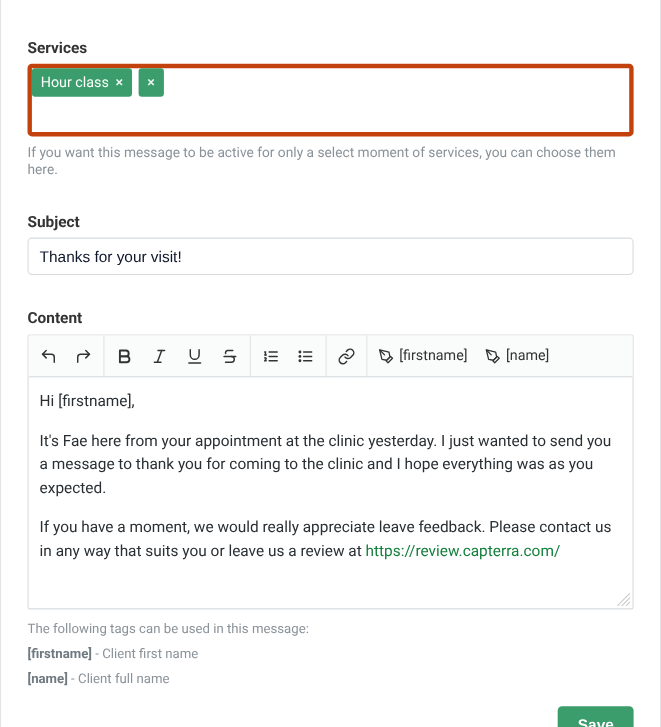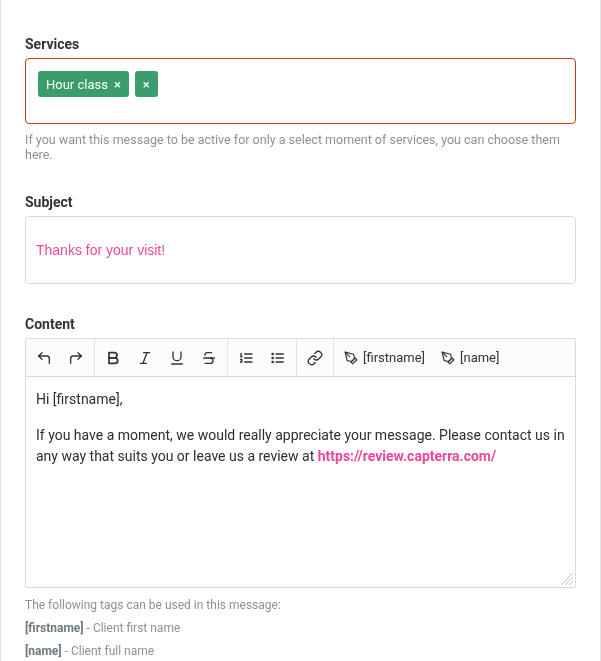--- a/index.html
+++ b/index.html
@@ -18,24 +18,24 @@
     padding: 4px 24px 20px 24px;
     position: relative;
   }
   .field-label {
     font-weight: 700;
     color: #333;
     margin-top: 32px;
     margin-bottom: 6px;
   }
   .tag-input {
-    border: 1px solid #c2410c;
+    border: 4px solid #c2410c;
     border-radius: 4px;
     min-height: 66px;
-    padding: 12px;
+    padding: 0;
     display: flex;
     flex-wrap: wrap;
     gap: 6px;
     align-content: flex-start;
   }
   .tag {
     background: #3a9d6b;
     color: #fff;
     border-radius: 3px;
     padding: 4px 8px;
@@ -53,23 +53,23 @@
   }
   .help {
     color: #8a9299;
     font-size: 12.5px;
     margin-top: 8px;
   }
   .text-input {
     width: 100%;
     border: 1px solid #d7dbde;
     border-radius: 4px;
-    padding: 25px 10px;
-    font-size: 14px;
-    color: #ec4899;
+    padding: 8px 10px;
+    font-size: 14px;
+    color: #0f172a;
     outline: none;
   }
   .editor {
     border: 1px solid #d7dbde;
     border-radius: 2px;
   }
   .toolbar {
     display: flex;
     align-items: stretch;
     border-bottom: 1px solid #d7dbde;
@@ -107,21 +107,21 @@
   .tb-token span { font-size: 13px; }
   .editor-body {
     padding: 12px 10px 0 10px;
     min-height: 210px;
     font-size: 14px;
     line-height: 1.55;
     position: relative;
   }
   .editor-body p { margin: 0 0 14px 0; color: #2a2f33; }
   .editor-body p:last-child { margin-bottom: 0; }
-  .editor-body a { color: #ec4899; text-decoration: none; font-weight: bold; }
+  .editor-body a { color: #15803d; text-decoration: none; }
   .tags-help { color: #8a9299; font-size: 12px; margin-top: 6px; line-height: 1.9; }
   .tags-help b { color: #6f7980; font-weight: 700; }
   .footer {
     display: flex;
     justify-content: flex-end;
     margin-top: 14px;
   }
   .save-btn {
     background: #3a9d6b;
     color: #fff;
@@ -262,21 +262,22 @@
               <path d="M2 2l7.586 7.586"></path>
             </svg>
           <span>[name]</span>
         </div>
       </div>
 
     </div>
 
     <div class="editor-body" contenteditable="true" style="">
       <p>Hi [firstname],</p>
-      <p><span>If you have a moment, we would really appreciate your message. Please contact us in any way that suits you or leave us a review at </span><a href="#">https://review.capterra.com/</a></p>
+      <p>It's Fae here from your appointment at the clinic yesterday. I just wanted to send you a message to thank you for coming to the clinic and I hope everything was as you expected.</p>
+      <p><span>If you have a moment, we would really appreciate leave feedback. Please contact us in any way that suits you or leave us a review at </span><a href="#">https://review.capterra.com/</a></p>
       <div class="resize-handle">
         <svg width="12" height="12" viewBox="0 0 12 12">
             <path d="M12 0 L0 12 M12 4 L4 12 M12 8 L8 12" stroke="#888" stroke-width="1"></path>
           </svg>
       </div>
     </div>
 
   </div>
 
   <div class="tags-help">

